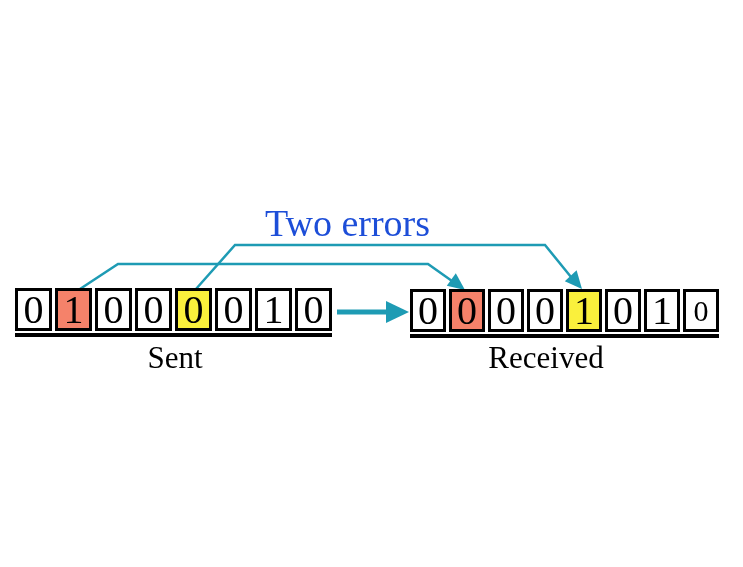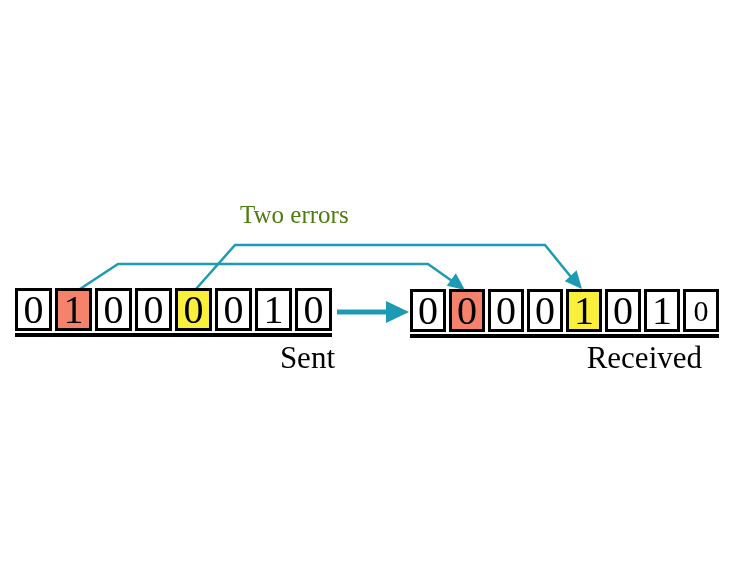--- a/index.html
+++ b/index.html
@@ -9,21 +9,21 @@
     position: relative;
     font-family: "Liberation Serif", serif;
     overflow: hidden;
   }
   #connector-layer {
     position: absolute; left: 0; top: 0; width: 743px; height: 567px;
     pointer-events: none;
   }
   .diagram-title {
     position: absolute; left: 240px; top: 201px; width: 190px;
-    text-align: left; font-size: 25px; color: #4d7c0f;
+    text-align: right; font-size: 38px; color: #1d4ed8;
     white-space: nowrap;
   }
   .bit-row {
     position: absolute; top: 288px;
     display: flex; gap: 3px;
     padding: 0 0 2px 0;
     border-bottom: 4px solid #000;
     background: transparent;
   }
   .bit-row.sent { left: 15px; }
@@ -33,21 +33,21 @@
     border: 3px solid #000;
     background: #fff;
     display: flex; align-items: center; justify-content: center;
     font-size: 40px; line-height: 1; color: #000;
   }
   .bit-row.received .bit-cell { width: 30px; }
   .bit-cell.err-red { background: var(--error-red, #F5826A); }
   .bit-cell.err-yellow { background: var(--error-yellow, #FAF03C); }
   .bit-cell.small-digit { font-size: 30px; }
   .row-label {
-    position: absolute; top: 340px; text-align: right;
+    position: absolute; top: 340px; text-align: center;
     font-size: 31px; color: #000; white-space: nowrap;
   }
   .row-label.sent-label { left: 15px; width: 320px; }
   .row-label.received-label { left: 390px; width: 312px; }
 </style>
 </head>
 <body>
 
 <svg id="connector-layer" viewBox="0 0 743 567">
 

